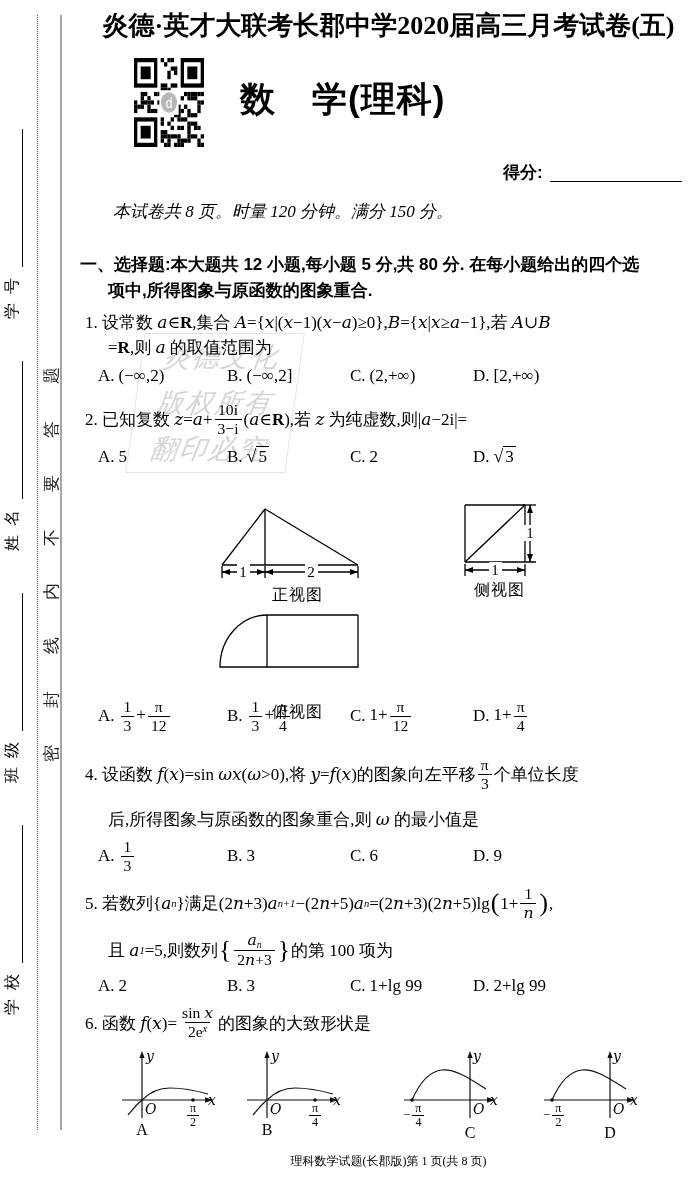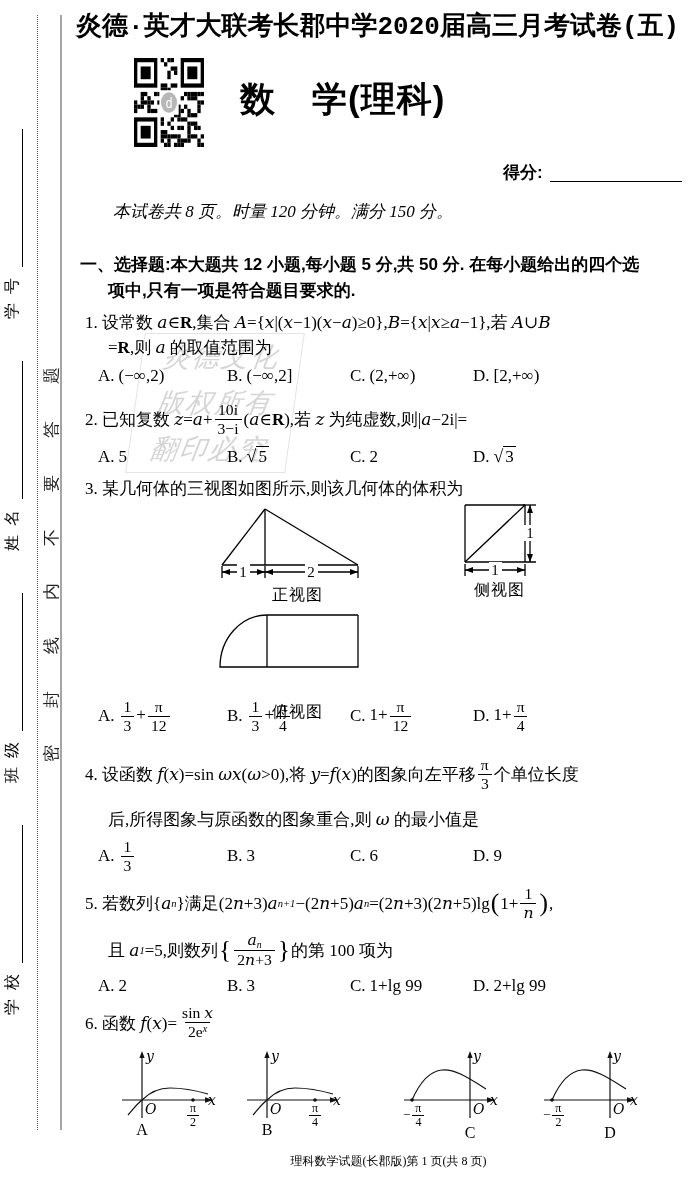--- a/index.html
+++ b/index.html
@@ -14,22 +14,22 @@
   .dotline{position:absolute;left:37px;top:15px;height:1115px;border-left:1px dotted #555;}
   .solidline{position:absolute;left:60px;top:15px;height:1115px;border-left:2px solid #a5a5a5;}
   .fill{position:absolute;left:2px;top:1015px;transform-origin:0 0;transform:rotate(-90deg);
         display:flex;gap:42px;font-size:16px;white-space:nowrap;}
   .flabel{letter-spacing:9px;}
   .fblank{display:inline-block;width:138px;border-bottom:1px solid #000;margin-left:2px;}
   .fitem{display:flex;align-items:flex-end;}
   .seal{position:absolute;left:40px;top:762px;transform-origin:0 0;transform:rotate(-90deg);
         font-size:17px;letter-spacing:37px;white-space:nowrap;color:#222;}
   
-  .header{position:absolute;left:74px;top:8px;width:607px;text-align:center;
-          font-size:26px;font-weight:bold;white-space:nowrap;font-family:Liberation Mono, monospace;}
+  .header{position:absolute;left:85px;top:8px;width:607px;text-align:center;
+          font-size:26px;font-weight:bold;white-space:nowrap;}
   .qr{position:absolute;left:134px;top:58px;width:70px;height:89px;}
   .title{position:absolute;left:240px;top:76px;width:300px;font-size:35px;font-weight:bold;
          font-family:"Liberation Sans","DejaVu Sans",sans-serif;letter-spacing:1px;white-space:nowrap;}
   .score{position:absolute;left:503px;top:161px;font-size:17px;font-weight:bold;
          font-family:"Liberation Sans","DejaVu Sans",sans-serif;}
   .scoreline{position:absolute;left:550px;top:181px;width:132px;border-bottom:1px solid #000;height:0;}
   .info{position:absolute;left:113px;top:200px;font-size:17px;font-style:italic;}
   .sect{position:absolute;left:80px;top:252px;width:610px;font-size:17px;font-weight:bold;
         line-height:26px;font-family:"Liberation Sans","DejaVu Sans",sans-serif;}
   .sect .l2{padding-left:28px;}
@@ -235,22 +235,22 @@
         <circle cx="10.5" cy="10.5" r="2.4" fill="#b7b7b7"></circle>
         <text x="10.5" y="11.7" font-size="3.6" text-anchor="middle" fill="#fff" font-family="sans-serif">d</text>
       </svg>
   </div>
   <div class="title">数　学(理科)</div>
   <div class="score">得分:</div>
   <div class="scoreline"></div>
   <div class="info">本试卷共 8 页。时量 120 分钟。满分 150 分。</div>
 
   <div class="sect">
-    <div>一、选择题:本大题共 12 小题,每小题 5 分,共 50 分. 在每小题给出的四个选</div>
-    <div class="l2">项中,只有一项是符合题目要求的.</div>
+    <div>一、选择题:本大题共 12 小题,每小题 5 分,共 80 分. 在每小题给出的四个选</div>
+    <div class="l2">项中,所得图象与原函数的图象重合.</div>
   </div>
 
   <div class="q" style="top:310px;">
     <div class="qline"><span>1. 设常数 </span><span class="v">a</span><span>∈</span><span class="bv">R</span><span>,集合 </span><span class="v">A</span><span>={</span><span class="v">x</span><span>|(</span><span class="v">x</span><span>−1)(</span><span class="v">x</span><span>−</span><span class="v">a</span><span>)≥0},</span><span class="v">B</span><span>={</span><span class="v">x</span><span>|</span><span class="v">x</span><span>≥</span><span class="v">a</span><span>−1},若 </span><span class="v">A</span><span>∪</span><span class="v">B</span></div>
     <div class="qline cont"><span>=</span><span class="bv">R</span><span>,则 </span><span class="v">a</span><span> 的取值范围为</span></div>
     <div class="opts" style="margin-top:6px;">
       <div class="oc"><span class="ok">A.</span><span><span>(−∞,2)</span></span></div>
       <div class="oc"><span class="ok">B.</span><span><span>(−∞,2]</span></span></div>
       <div class="oc"><span class="ok">C.</span><span><span>(2,+∞)</span></span></div>
       <div class="oc"><span class="ok">D.</span><span><span>[2,+∞)</span></span></div>
@@ -266,23 +266,20 @@
               <span class="rad"><span>5</span></span>
             </span></span></div>
       <div class="oc"><span class="ok">C.</span><span><span>2</span></span></div>
       <div class="oc"><span class="ok">D.</span><span><span class="sqrt">
               <span class="rsign">√</span>
               <span class="rad"><span>3</span></span>
             </span></span></div>
     </div>
   </div>
 
-  <div class="q" style="top:476px;">
-    <div class="qline"><span>3. 某几何体的三视图如图所示,则该几何体的体积为</span></div>
-  </div>
 
   <div class="dg" style="left:210px;top:500px;">
     <svg width="160" height="82" viewBox="0 0 160 82">
       <line x1="12" y1="65" x2="55" y2="9"></line>
         <line x1="55" y1="9" x2="148" y2="65"></line>
       <line x1="12" y1="65" x2="148" y2="65"></line>
         <line x1="55" y1="9" x2="55" y2="65"></line>
       <line x1="12" y1="66" x2="12" y2="78"></line>
         <line x1="55" y1="66" x2="55" y2="78"></line>
         <line x1="148" y1="66" x2="148" y2="78"></line>
@@ -357,21 +354,21 @@
     <div class="qline cont" style="min-height:44px;margin-top:2px;"><span>且 </span><span class="v">a</span><span class="sb">1</span><span>=5,则数列</span><span class="big">{</span><span class="frac"><span class="num"><span class="v">a</span><span class="sb">n</span></span><span class="den"><span>2</span><span class="v">n</span><span>+3</span></span></span><span class="big">}</span><span>的第 100 项为</span></div>
     <div class="opts" style="margin-top:4px;">
       <div class="oc"><span class="ok">A.</span><span><span>2</span></span></div>
       <div class="oc"><span class="ok">B.</span><span><span>3</span></span></div>
       <div class="oc"><span class="ok">C.</span><span><span>1+lg 99</span></span></div>
       <div class="oc"><span class="ok">D.</span><span><span>2+lg 99</span></span></div>
     </div>
   </div>
 
   <div class="q" style="top:1003px;">
-    <div class="qline" style="min-height:40px;"><span>6. 函数 </span><span class="v">f</span><span>(</span><span class="v">x</span><span>)=</span><span class="frac"><span class="num"><span>sin </span><span class="v">x</span></span><span class="den"><span>2e</span><span class="sp">x</span></span></span></div>
+    <div class="qline" style="min-height:40px;"><span>6. 函数 </span><span class="v">f</span><span>(</span><span class="v">x</span><span>)=</span><span class="frac"><span class="num"><span>sin </span><span class="v">x</span></span><span class="den"><span>2e</span><span class="sp">x</span></span></span><span>的图象的大致形状是</span></div>
   </div>
 
   <div class="graph" style="left:120px;top:1048px;">
     <svg width="100" height="90" viewBox="0 0 100 90">
       <line x1="2" y1="52" x2="89" y2="52"></line>
         <polygon points="93,52 85,49.3 85,54.7"></polygon>
       <line x1="22" y1="70" x2="22" y2="7"></line>
         <polygon points="22,3 19.4,10 24.6,10"></polygon>
       <path d="M8,67 C14,60 17,56 22,52 C30,44 40,40 50,40 C62,40 74,42 88,46"></path>
       <circle cx="73" cy="52" r="1.8"></circle>

